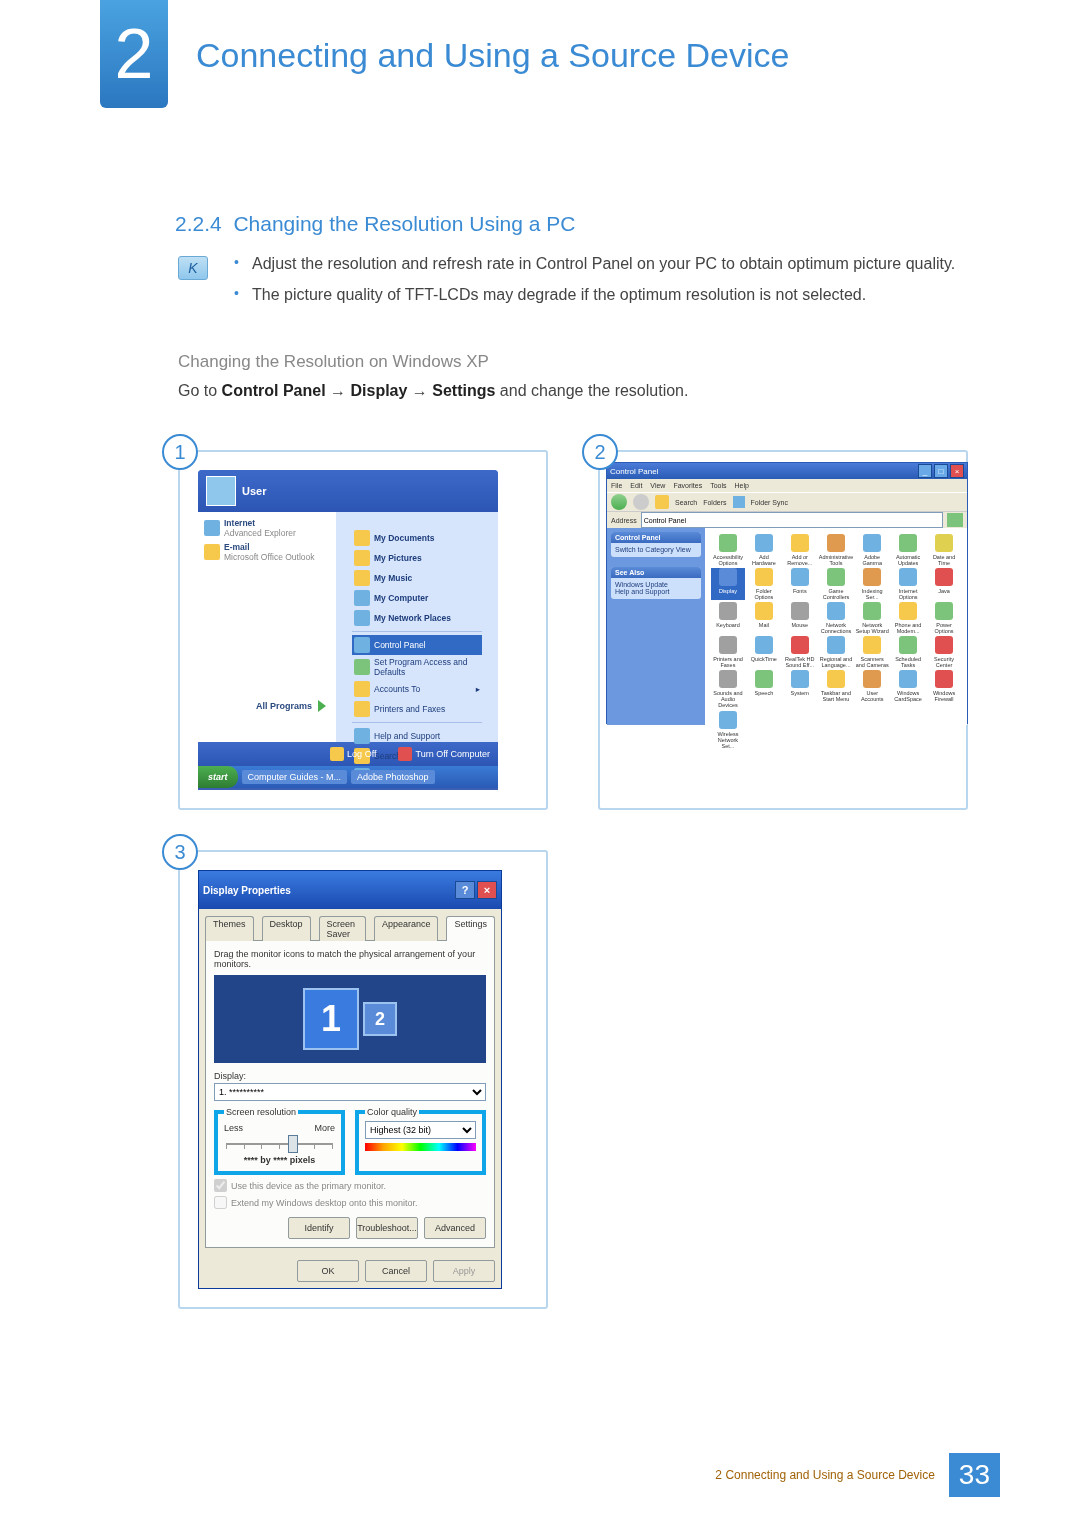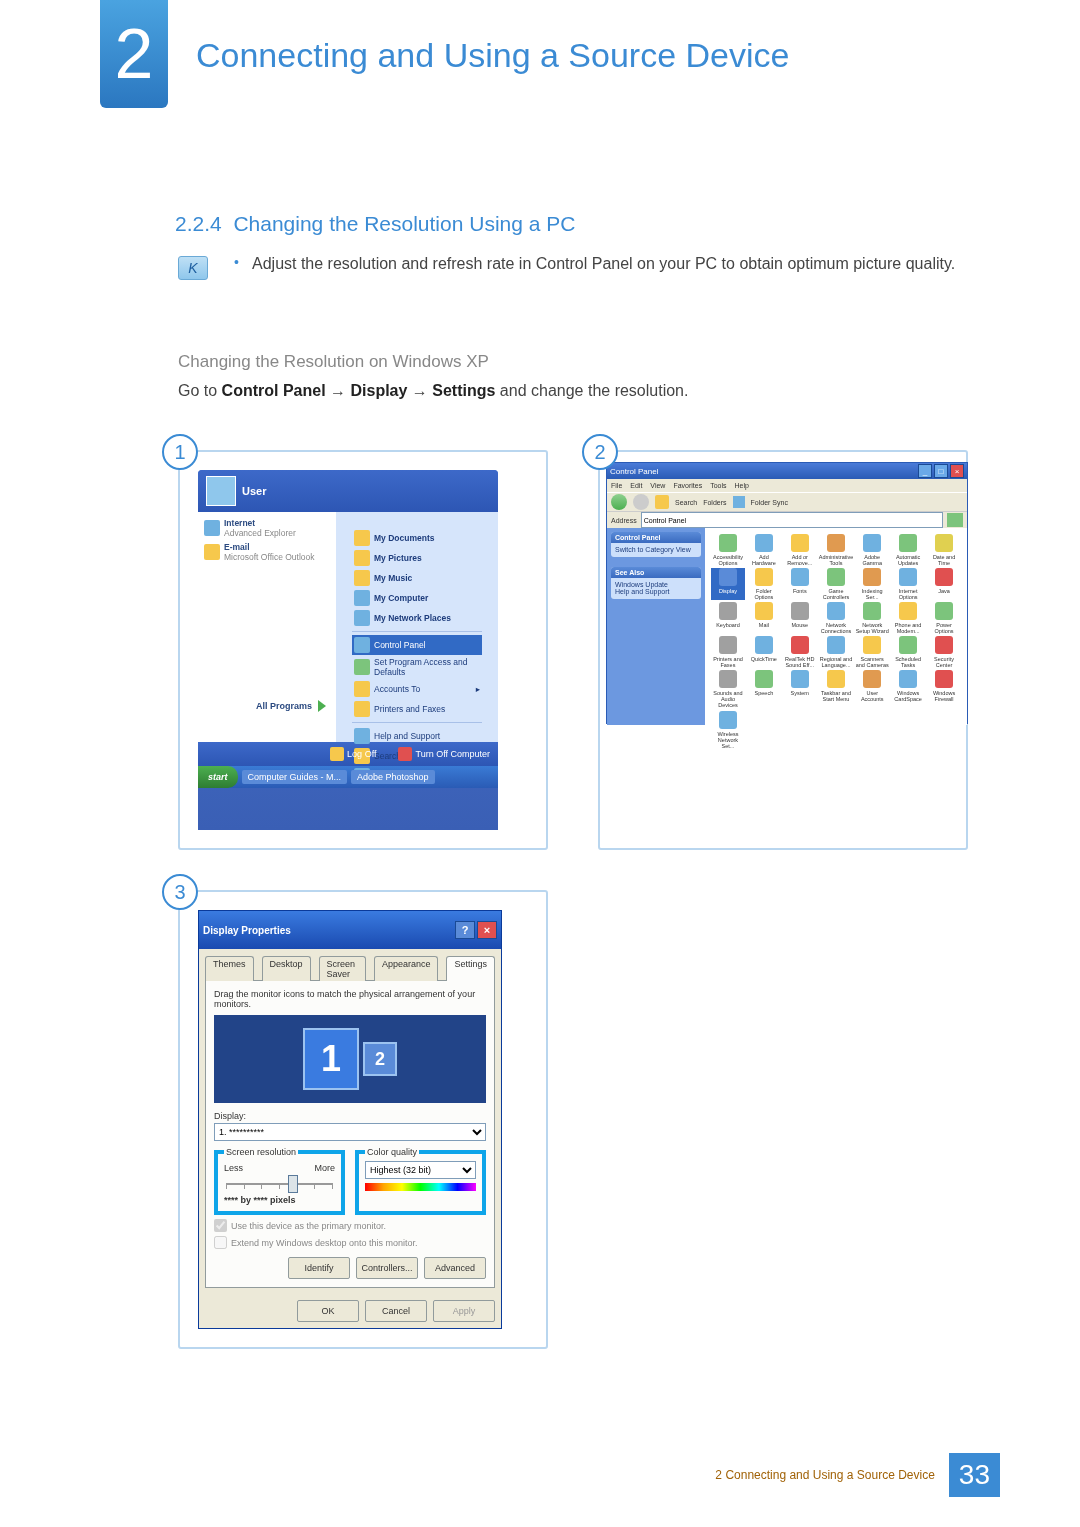--- a/index.html
+++ b/index.html
@@ -125,21 +125,21 @@
     background: #fff;
     color: #3b8bd4;
     display:flex;align-items:center;justify-content:center;
     font-size: 20px;
     font-weight: 400;
   }
 
   
   .xp-start {
     width: 300px;
-    height: 360px;
+    height: 320px;
     background: linear-gradient(#4b77d1, #3a5fb5);
     font-size: 9px;
     color:#fff;
     position:relative;
     border-radius:4px 4px 0 0;
     overflow:hidden;
   }
   .xp-start .userbar {
     height: 42px;
     background: linear-gradient(#3d69c9,#2d56b4);
@@ -208,21 +208,21 @@
   .dp-win select,.dp-win .fakeinput{width:100%;font-size:9px;border:1px solid #7f9db9;height:18px;background:#fff;}
   .dp-win .row2{display:flex;gap:10px;margin-top:6px;}
   .dp-win fieldset{border:4px solid #0ea5e9;padding:4px 6px 6px;margin:0;flex:1;}
   .dp-win legend{font-size:9px;padding:0 2px;}
   .dp-win .slider-row{display:flex;justify-content:space-between;font-size:9px;margin-top:2px;}
   .dp-win .slider{height:18px;position:relative;margin:0 2px;}
   .dp-win .slider .track{height:2px;background:#999;position:absolute;top:10px;left:0;right:0;}
   .dp-win .slider .ticks{position:absolute;top:12px;left:0;right:0;display:flex;justify-content:space-between;}
   .dp-win .slider .ticks i{width:1px;height:4px;background:#999;}
   .dp-win .slider .thumb{width:8px;height:16px;background:#dce4e8;border:1px solid #5a7a9a;position:absolute;top:2px;left:58%;}
-  .dp-win .rescur{font-weight:bold;text-align:left;font-size:9px;margin-top:4px;}
+  .dp-win .rescur{font-weight:bold;text-align:center;font-size:9px;margin-top:4px;}
   .dp-win .spectrum{height:8px;margin-top:4px;background:linear-gradient(90deg,red,orange,yellow,lime,cyan,blue,magenta);}
   .dp-win .chk{font-size:9px;color:#888;display:flex;align-items:center;gap:4px;margin-top:4px;}
   .dp-win .chk input{margin:0;}
   .dp-win .btnrow{display:flex;justify-content:flex-end;gap:6px;margin-top:8px;}
   .dp-win .btn{min-width:60px;height:20px;border:1px solid #919b9c;background:#ece9d8;font-size:9px;border-radius:2px;display:flex;align-items:center;justify-content:center;}
   .dp-win .btn.dis{color:#999;}
   .dp-win .okrow{display:flex;justify-content:flex-end;gap:6px;padding:6px;}
 
   .footer{
     position:absolute;bottom:30px;right:80px;display:flex;align-items:center;gap:0;
@@ -237,20 +237,21 @@
   <div class="chapter-badge">2</div>
   <div class="chapter-title">Connecting and Using a Source Device</div>
 
   <div class="section-header">
     <span>2.2.4</span>&nbsp;&nbsp;<span>Changing the Resolution Using a PC</span>
   </div>
 
   <div class="note-icon">K</div>
   <div class="note-list">
     <div class="bullet">Adjust the resolution and refresh rate in Control Panel on your PC to obtain optimum picture quality.</div>
+    <div class="bullet">The picture quality of TFT-LCDs may degrade if the optimum resolution is not selected.</div>
   </div>
 
   <div class="subheading">Changing the Resolution on Windows XP</div>
   <div class="instruction">
     <span>Go to </span><b>Control Panel</b><span> → </span><b>Display</b><span> → </span><b>Settings</b><span> and change the resolution.</span>
   </div>
 
   <div class="shots">
 
     <div class="shot-frame">
@@ -601,21 +602,21 @@
           <label class="chk">
               <input type="checkbox" checked="" disabled="" style="">
               <span>Use this device as the primary monitor.</span>
             </label>
           <label class="chk">
               <input type="checkbox" disabled="" style="">
               <span>Extend my Windows desktop onto this monitor.</span>
             </label>
           <div class="btnrow">
             <div class="btn">Identify</div>
-            <div class="btn">Controllers...</div>
+            <div class="btn">Troubleshoot...</div>
             <div class="btn">Advanced</div>
           </div>
         </div>
         <div class="okrow">
           <div class="btn">OK</div>
           <div class="btn">Cancel</div>
           <div class="btn dis">Apply</div>
         </div>
       </div>
     </div>

